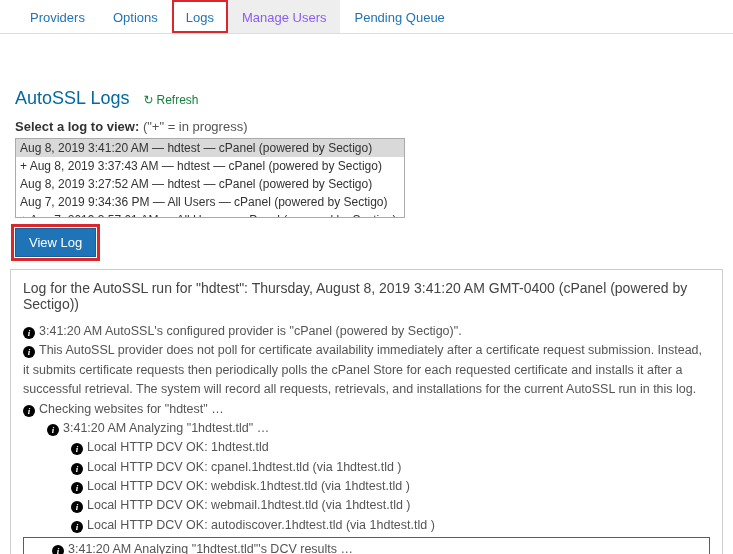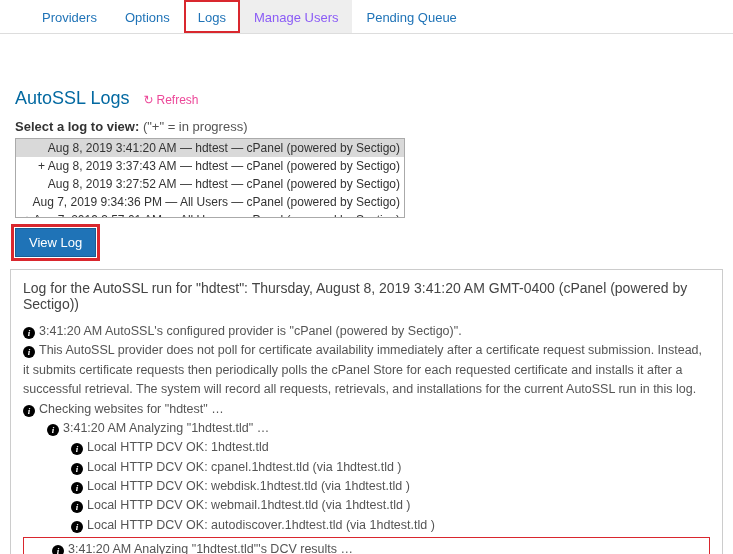--- a/index.html
+++ b/index.html
@@ -1,27 +1,27 @@
 <!DOCTYPE html>
 <html><head>
   <meta charset="utf-8">
   <style>
     * { box-sizing: border-box; margin: 0; padding: 0; }
     body { font-family: "Helvetica Neue", Arial, sans-serif; font-size: 13px; color: #555; width: 733px; background: #fff; }
-    .tabs { display: flex; border-bottom: 1px solid #ddd; padding: 0 28px; }
+    .tabs { display: flex; border-bottom: 1px solid #ddd; padding: 0 16px; }
     .tab { padding: 10px 14px 8px; color: #1f73b7; cursor: pointer; font-size: 13px; }
     .tab.active { background: #eee; color: #8b5cf6; }
     .tab.highlight { border: 2px solid #d9272e; padding: 8px 12px 6px; }
     .title-row { display: flex; align-items: baseline; gap: 14px; padding: 16px 15px 10px; }
     .page-title { font-size: 18px; color: #0369a1; font-weight: 300; }
-    .refresh { color: #ec4899; font-size: 12px; cursor: pointer; margin-top: 43px; }
+    .refresh { color: #15803d; font-size: 12px; cursor: pointer; margin-top: 43px; }
     .refresh-icon { font-size: 12px; display: inline-block; margin-right: 3px; }
     .section-label { padding: 0 15px 4px; font-size: 13px; }
     .section-label b { color: #333; }
-    .select-wrap { display: flex; padding: 0 15px; text-align: right; }
+    .select-wrap { display: flex; padding: 0 15px; }
     .log-select { width: 390px; height: 80px; border: 1px solid #aaa; font-size: 12px; color: #333; overflow-y: scroll; background: #fff; }
     .log-option { padding: 2px 4px; white-space: nowrap; }
     .log-option.selected { background: #d9d9d9; }
     .viewlog-row { padding: 10px 15px 12px; }
     .viewlog-btn { background: #1f73b7; color: #fff; border: 1px solid #185d94; padding: 6px 13px; font-size: 13px; cursor: pointer; outline: 3px solid #d9272e; outline-offset: 1px; }
     .log-panel { margin: 0 10px 10px; border: 1px solid #ccc; padding: 10px 12px 12px; }
     .log-heading { font-size: 14px; color: #444; margin-bottom: 10px; }
     .line { font-size: 12.5px; color: #555; line-height: 1.55; }
     .info-icon { display: inline-block; width: 12px; height: 12px; border-radius: 50%; background: #000; color: #fff; font-size: 9px; font-weight: bold; line-height: 12px; text-align: center; font-style: italic; font-family: Georgia, serif; margin-right: 4px; vertical-align: -1px; }
     .ind-1 { padding-left: 24px; }

